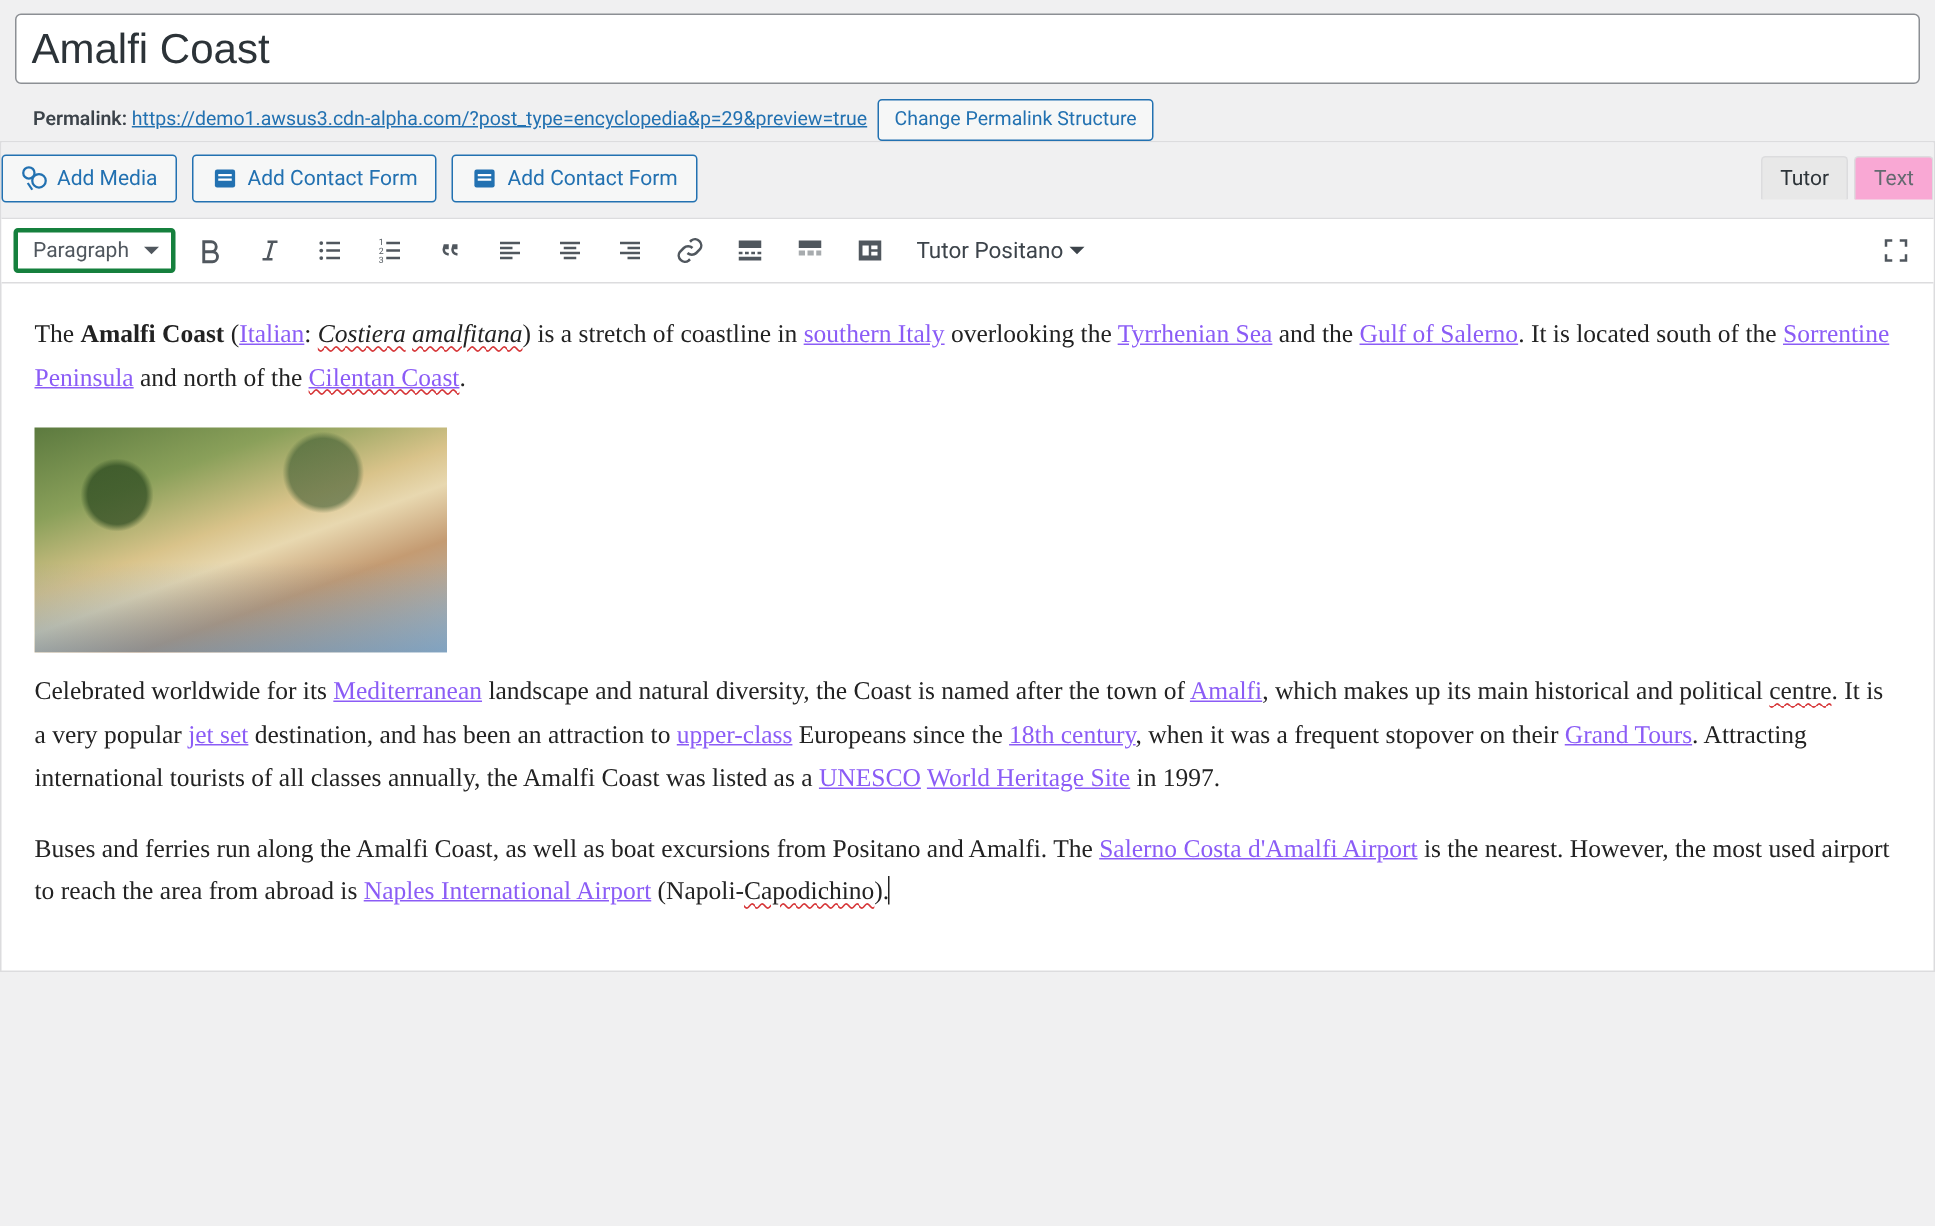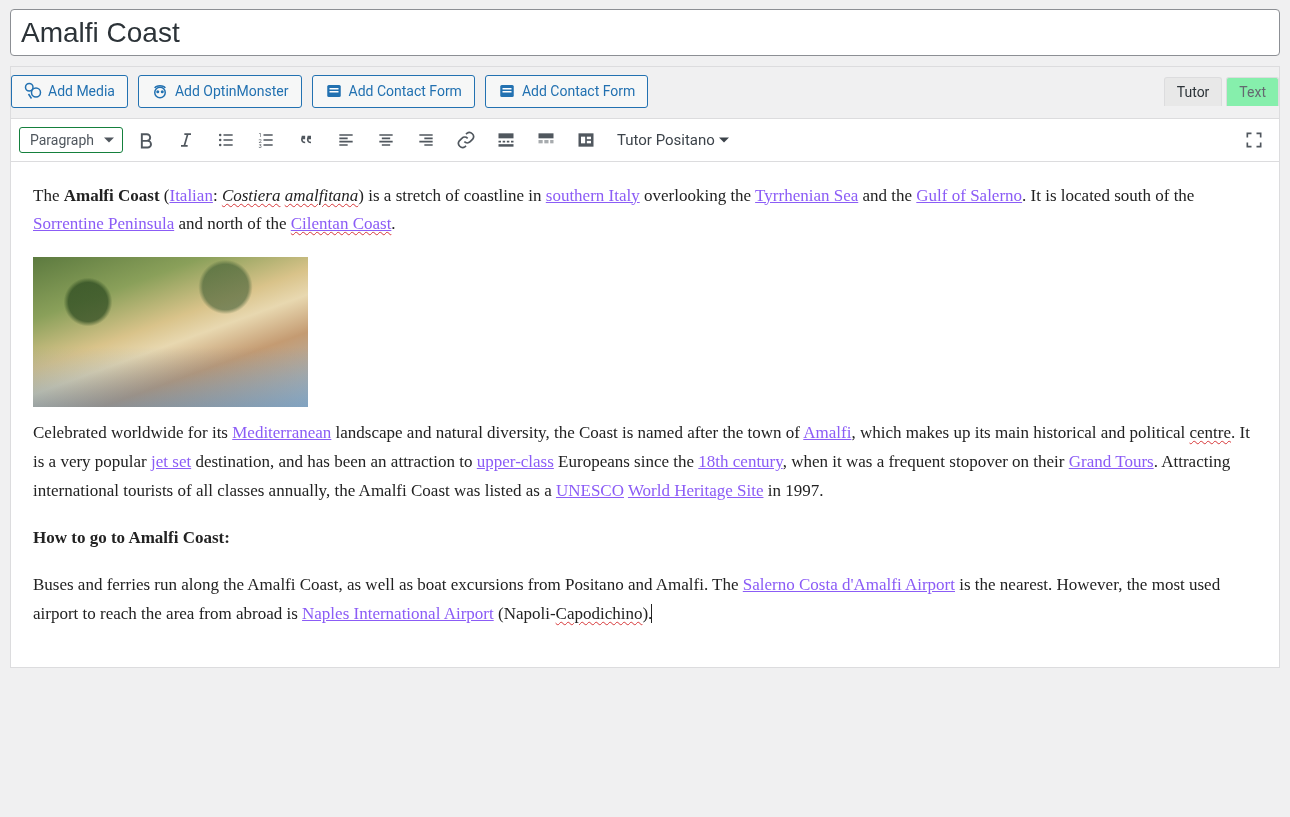--- a/index.html
+++ b/index.html
@@ -39,21 +39,20 @@
     color:#2271b1;
     background:#f6f7f7;
     padding:3px 10px;
     border-radius:3px;
     vertical-align: middle;
     font-size:13px;
     line-height:1.5;
     cursor:pointer;
   }
   .editor-box {
-    margin:10px;
     border:1px solid #dcdcde;
     background:#fff;
   }
   .media-bar {
     background:#f0f0f1;
     padding:8px 0 10px 0;
     display:flex;
     align-items:center;
   }
   .wp-btn {
@@ -70,40 +69,40 @@
     margin-right:10px;
     cursor:pointer;
   }
   .wp-btn svg { width:18px; height:18px; }
   .tabs { margin-left:auto; }
   .tab {
     display:inline-block;
     padding:6px 12px;
     border:1px solid #dcdcde;
     border-bottom:none;
-    background:#86efac;
+    background:#f9a8d4;
     color:#646970;
     cursor:pointer;
     border-top-left-radius:3px;
     border-top-right-radius:3px;
     margin-left:4px;
     font-size:14px;
   }
   .tab.active { background:#e8e8e8; color:#2c3338; }
   .toolbar {
     border-top:1px solid #dcdcde;
     border-bottom:1px solid #dcdcde;
     background:#fff;
     padding:5px 8px;
     display:flex;
     align-items:center;
     gap:6px;
   }
   .format-select {
-    border:1px solid #15803d;
+    border:3px solid #15803d;
     border-radius:3px;
     padding:4px 28px 4px 10px;
     font-size:14px;
     color:#50575e;
     background:#fff;
     position:relative;
     display:inline-flex;
     align-items:center;
     cursor:pointer;
   }
@@ -170,41 +169,37 @@
   .content p { margin:0 0 18px 0; }
   .cursor-caret { border-right:1px solid #222; animation:blink 1s steps(1) infinite; margin-left:-1px;}
   @keyframes blink { 50% { border-color:transparent; } }
 </style>
 </head>
 <body>
 
 <div class="wrap">
   <input class="title-input" value="Amalfi Coast" style="">
 
+  <div class="permalink-row">
+    <b>Permalink:</b>
+    <a href="#" class="permalink-url">https://demo1.awsus3.cdn-alpha.com/?post_type=encyclopedia&amp;p=29&amp;preview=true</a>
+    <span class="permalink-btn">Change Permalink Structure</span>
+  </div>
 </div>
 
 <div class="editor-box">
 
   <div class="media-bar">
     <span class="wp-btn">
       <svg viewBox="0 0 24 24">
           <circle cx="7" cy="7" r="5" fill="none" stroke="#2271b1" stroke-width="2"></circle>
           <path d="M10 14 a6 6 0 0 0 12 0 a6 6 0 0 0 -12 0" fill="none" stroke="#2271b1" stroke-width="2"></path>
           <path d="M6 16l4 6" stroke="#2271b1" stroke-width="2"></path>
         </svg>
       <span>Add Media</span>
-    </span>
-    <span class="wp-btn">
-      <svg viewBox="0 0 24 24">
-          <circle cx="12" cy="14" r="7" fill="none" stroke="#2271b1" stroke-width="2"></circle>
-          <circle cx="9" cy="13" r="2" fill="#2271b1"></circle>
-          <circle cx="15" cy="13" r="2" fill="#2271b1"></circle>
-          <path d="M5 8c2-4 12-4 14 0" fill="none" stroke="#2271b1" stroke-width="2"></path>
-        </svg>
-      <span>Add OptinMonster</span>
     </span>
     <span class="wp-btn">
       <svg viewBox="0 0 24 24">
           <rect x="3" y="4" width="18" height="16" rx="2" fill="#2271b1"></rect>
           <rect x="6" y="8" width="12" height="2" fill="#fff"></rect>
           <rect x="6" y="12" width="12" height="2" fill="#fff"></rect>
         </svg>
       <span>Add Contact Form</span>
     </span>
     <span class="wp-btn">
@@ -317,20 +312,19 @@
     <p>
       <span>The </span><b>Amalfi Coast</b><span> (</span><a href="#">Italian</a><span>: </span><i><span class="spell">Costiera</span></i><span> </span><i><span class="spell">amalfitana</span></i><span>) is a stretch of coastline in </span><a href="#">southern Italy</a><span> overlooking the </span><a href="#">Tyrrhenian Sea</a><span> and the </span><a href="#">Gulf of Salerno</a><span>. It is located south of the </span><a href="#">Sorrentine Peninsula</a><span> and north of the </span><a href="#"><span class="spell">Cilentan Coast</span></a><span>.</span>
     </p>
 
     <div class="img-ph"></div>
 
     <p>
       <span>Celebrated worldwide for its </span><a href="#">Mediterranean</a><span> landscape and natural diversity, the Coast is named after the town of </span><a href="#">Amalfi</a><span>, which makes up its main historical and political </span><span class="spell">centre</span><span>. It is a very popular </span><a href="#">jet set</a><span> destination, and has been an attraction to </span><a href="#">upper-class</a><span> Europeans since the </span><a href="#">18th century</a><span>, when it was a frequent stopover on their </span><a href="#">Grand Tours</a><span>. Attracting international tourists of all classes annually, the Amalfi Coast was listed as a </span><a href="#">UNESCO</a><span> </span><a href="#">World Heritage Site</a><span> in 1997.</span>
     </p>
 
-    <p><b>How to go to Amalfi Coast:</b></p>
 
     <p>
       <span>Buses and ferries run along the Amalfi Coast, as well as boat excursions from Positano and Amalfi. The </span><a href="#">Salerno Costa d'Amalfi Airport</a><span> is the nearest. However, the most used airport to reach the area from abroad is </span><a href="#">Naples International Airport</a><span> (Napoli-</span><span class="spell">Capodichino</span><span>).</span><span class="cursor-caret"></span>
     </p>
   </div>
 
 </div>
 
 </body></html>

